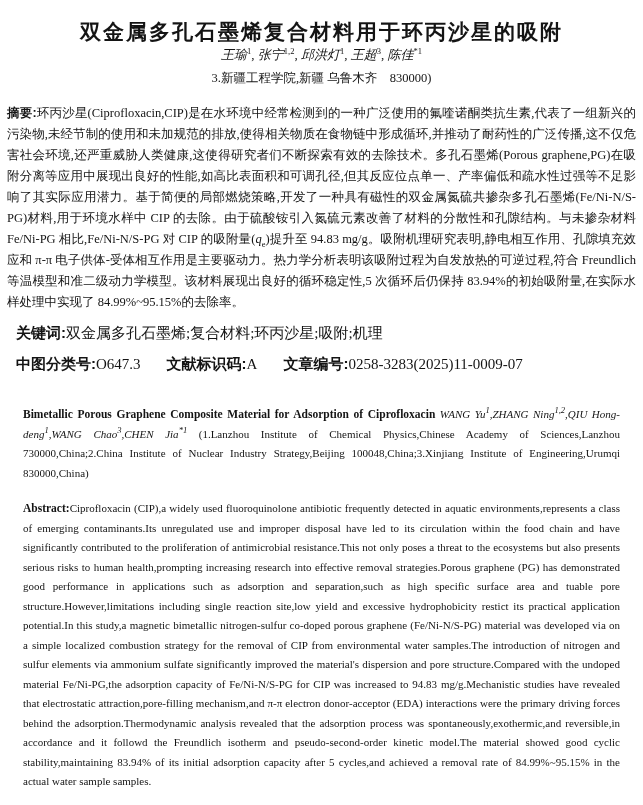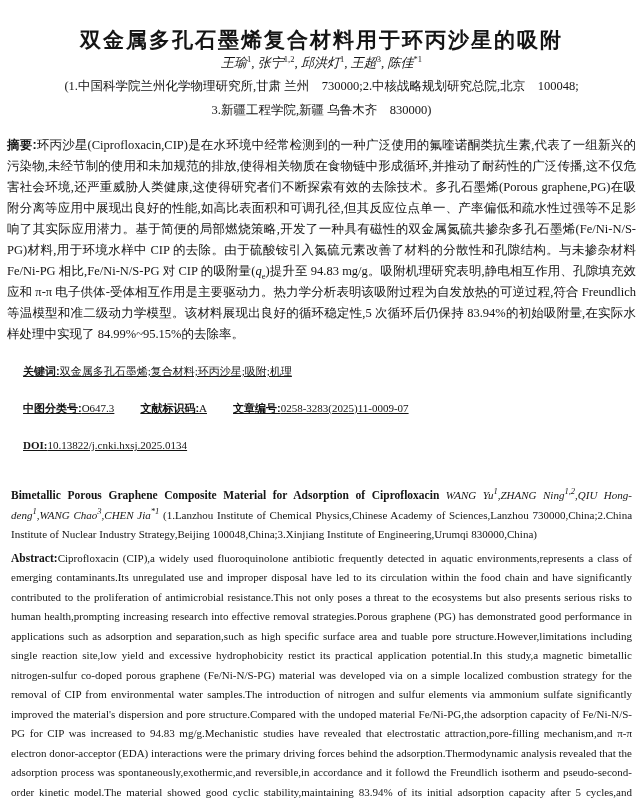--- a/index.html
+++ b/index.html
@@ -1,18 +1,18 @@
 <!DOCTYPE html>
 <html><head>
 <meta charset="utf-8">
 <style>
   html,body{margin:0;padding:0;background:#ffffff;}
   .page{
     width:643px;height:805px;box-sizing:border-box;
-    padding:20px 7px 0 7px;overflow:hidden;
+    padding:12px 7px 0 7px;overflow:hidden;
     background:#ffffff;color:#141414;
     font-family:"Liberation Serif","DejaVu Serif",serif;
   }
   .title-cn{
     font-family:"Liberation Sans","DejaVu Sans",sans-serif;
     font-size:21px;font-weight:700;text-align:center;
     margin:6px 0 0 0;letter-spacing:2px;
   }
   .authors-cn{
     text-align:center;font-size:13px;line-height:18px;
@@ -25,57 +25,55 @@
   .abstract-cn{
     font-size:12.5px;line-height:21px;text-align:justify;
     margin:15px 0 0 0;
   }
   .label-cn{
     font-family:"Liberation Sans","DejaVu Sans",sans-serif;
     font-weight:700;
   }
   .qvar{font-style:italic;}
   sub.qsub{font-size:8.5px;vertical-align:sub;line-height:0;}
-  .kv-line{font-size:11px;line-height:21px;margin:16px;text-align:left;text-decoration:underline;}
+  .kv-line{font-size:15px;line-height:21px;margin:9px;text-align:left;}
   .meta-item{margin-right:26px;white-space:nowrap;}
   .meta-item:last-child{margin-right:0;}
   .doi-label{font-weight:700;}
   .en-block{margin-top:30px;}
   .en-para{
-    font-size:11px;line-height:19.5px;text-align:justify;margin:4px;font-family:Liberation Serif, serif;
+    font-size:11px;line-height:19.5px;text-align:justify;margin:16px;font-family:Liberation Serif, serif;
   }
   .en-title{font-weight:700;font-size:11.5px;}
   .en-author{font-style:italic;}
   .en-label{font-weight:700;font-size:11.5px;}
 </style>
 </head>
 <body>
 
 <div class="page">
 
   <h1 class="title-cn">双金属多孔石墨烯复合材料用于环丙沙星的吸附</h1>
 
   <div class="authors-cn">
     <span><span class="author-name">王瑜</span><sup class="au-sup">1</sup><span>,</span></span>
     <span><span class="author-name">张宁</span><sup class="au-sup">1,2</sup><span>,</span></span>
     <span><span class="author-name">邱洪灯</span><sup class="au-sup">1</sup><span>,</span></span>
     <span><span class="author-name">王超</span><sup class="au-sup">3</sup><span>,</span></span>
     <span><span class="author-name">陈佳</span><sup class="au-sup">*1</sup><span></span></span>
   </div>
 
-  <div class="affil-cn">(1.中国科学院兰州化学物理研究所,甘肃 兰州　730000;2.中核战略规划研究总院,北京　100048;</div>
   <div class="affil-cn">3.新疆工程学院,新疆 乌鲁木齐　830000)</div>
 
   <p class="abstract-cn"><span class="label-cn">摘要:</span><span>环丙沙星(Ciprofloxacin,CIP)是在水环境中经常检测到的一种广泛使用的氟喹诺酮类抗生素,代表了一组新兴的污染物,未经节制的使用和未加规范的排放,使得相关物质在食物链中形成循环,并推动了耐药性的广泛传播,这不仅危害社会环境,还严重威胁人类健康,这使得研究者们不断探索有效的去除技术。多孔石墨烯(Porous graphene,PG)在吸附分离等应用中展现出良好的性能,如高比表面积和可调孔径,但其反应位点单一、产率偏低和疏水性过强等不足影响了其实际应用潜力。基于简便的局部燃烧策略,开发了一种具有磁性的双金属氮硫共掺杂多孔石墨烯(Fe/Ni-N/S-PG)材料,用于环境水样中 CIP 的去除。由于硫酸铵引入氮硫元素改善了材料的分散性和孔隙结构。与未掺杂材料 Fe/Ni-PG 相比,Fe/Ni-N/S-PG 对 CIP 的吸附量(</span><span class="qvar">q</span><sub class="qsub">e</sub><span>)提升至 94.83 mg/g。吸附机理研究表明,静电相互作用、孔隙填充效应和 π-π 电子供体-受体相互作用是主要驱动力。热力学分析表明该吸附过程为自发放热的可逆过程,符合 Freundlich 等温模型和准二级动力学模型。该材料展现出良好的循环稳定性,5 次循环后仍保持 83.94%的初始吸附量,在实际水样处理中实现了 84.99%~95.15%的去除率。</span></p>
 
   <p class="kv-line"><span class="label-cn">关键词:</span><span>双金属多孔石墨烯;复合材料;环丙沙星;吸附;机理</span></p>
 
   <p class="kv-line"><span class="meta-item"><span class="label-cn">中图分类号:</span><span>O647.3</span></span><span class="meta-item"><span class="label-cn">文献标识码:</span><span>A</span></span><span class="meta-item"><span class="label-cn">文章编号:</span><span>0258-3283(2025)11-0009-07</span></span></p>
 
-  <p class="kv-line"><span class="doi-label">DOI:</span><span>10.13822/j.cnki.hxsj.2025.0134</span></p>
 
   <div class="en-block">
     <p class="en-para"><span class="en-title">Bimetallic Porous Graphene Composite Material for Adsorption of Ciprofloxacin</span>
       <span class="en-author"><span>WANG Yu</span><sup class="au-sup">1</sup><span>,</span></span><span class="en-author"><span>ZHANG Ning</span><sup class="au-sup">1,2</sup><span>,</span></span><span class="en-author"><span>QIU Hong-deng</span><sup class="au-sup">1</sup><span>,</span></span><span class="en-author"><span>WANG Chao</span><sup class="au-sup">3</sup><span>,</span></span><span class="en-author"><span>CHEN Jia</span><sup class="au-sup">*1</sup></span>
       <span>(1.Lanzhou Institute of Chemical Physics,Chinese Academy of Sciences,Lanzhou 730000,China;2.China Institute of Nuclear Industry Strategy,Beijing 100048,China;3.Xinjiang Institute of Engineering,Urumqi 830000,China)</span></p>
     <p class="en-para"><span class="en-label">Abstract:</span><span>Ciprofloxacin (CIP),a widely used fluoroquinolone antibiotic frequently detected in aquatic environments,represents a class of emerging contaminants.Its unregulated use and improper disposal have led to its circulation within the food chain and have significantly contributed to the proliferation of antimicrobial resistance.This not only poses a threat to the ecosystems but also presents serious risks to human health,prompting increasing research into effective removal strategies.Porous graphene (PG) has demonstrated good performance in applications such as adsorption and separation,such as high specific surface area and tuable pore structure.However,limitations including single reaction site,low yield and excessive hydrophobicity restict its practical application potential.In this study,a magnetic bimetallic nitrogen-sulfur co-doped porous graphene (Fe/Ni-N/S-PG) material was developed via on a simple localized combustion strategy for the removal of CIP from environmental water samples.The introduction of nitrogen and sulfur elements via ammonium sulfate significantly improved the material's dispersion and pore structure.Compared with the undoped material Fe/Ni-PG,the adsorption capacity of Fe/Ni-N/S-PG for CIP was increased to 94.83 mg/g.Mechanistic studies have revealed that electrostatic attraction,pore-filling mechanism,and π-π electron donor-acceptor (EDA) interactions were the primary driving forces behind the adsorption.Thermodynamic analysis revealed that the adsorption process was spontaneously,exothermic,and reversible,in accordance and it followd the Freundlich isotherm and pseudo-second-order kinetic model.The material showed good cyclic stability,maintaining 83.94% of its initial adsorption capacity after 5 cycles,and achieved a removal rate of 84.99%~95.15% in the actual water sample samples.</span></p>
   </div>
 
 </div>
 

